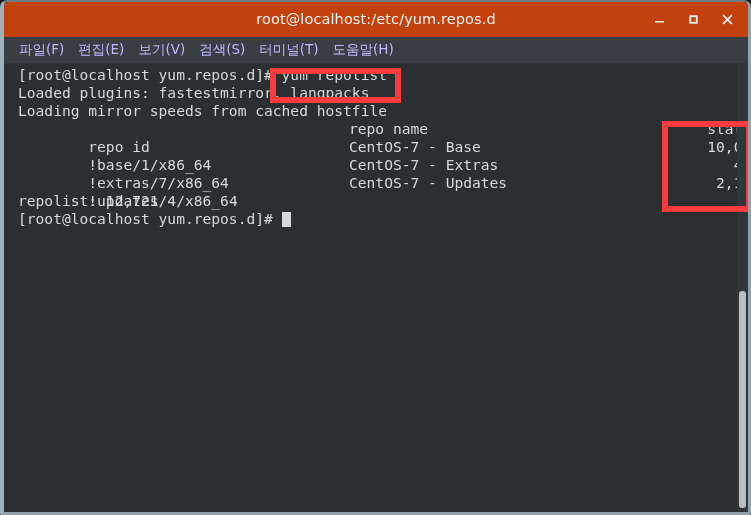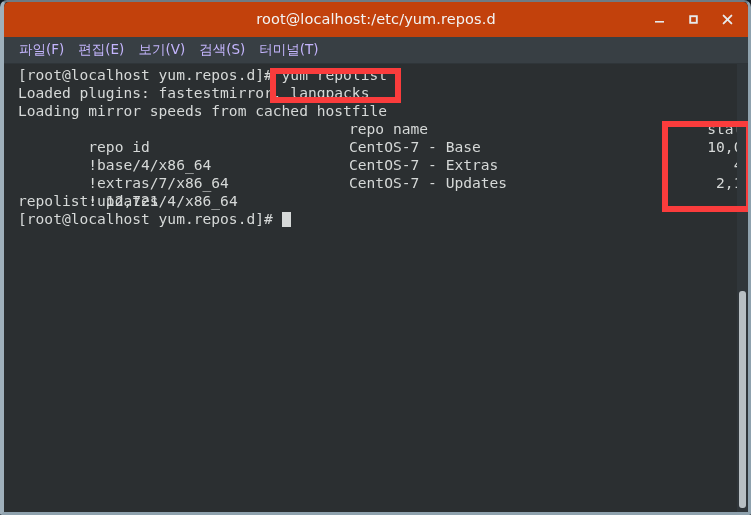--- a/index.html
+++ b/index.html
@@ -200,40 +200,41 @@
       </div>
     </div>
   </div>
 
   <div id="menubar">
     <div class="menu-item">파일(F)</div>
     <div class="menu-item">편집(E)</div>
     <div class="menu-item">보기(V)</div>
     <div class="menu-item">검색(S)</div>
     <div class="menu-item">터미널(T)</div>
+    <div class="menu-item">도움말(H)</div>
   </div>
 
   <div id="terminal">
 
     <div id="term-lines">
 
       <div class="tline">[root@localhost yum.repos.d]# yum repolist</div>
 
       <div class="tline">Loaded plugins: fastestmirror, langpacks</div>
 
       <div class="tline">Loading mirror speeds from cached hostfile</div>
 
       <div class="tline">
         <span>repo id</span>
         <span class="col-name">repo name</span>
         <span class="col-status">status</span>
       </div>
 
       <div class="tline">
-        <span>!base/4/x86_64</span>
+        <span>!base/1/x86_64</span>
         <span class="col-name">CentOS-7 - Base</span>
         <span class="col-status">10,072</span>
       </div>
 
       <div class="tline">
         <span>!extras/7/x86_64</span>
         <span class="col-name">CentOS-7 - Extras</span>
         <span class="col-status">476</span>
       </div>
 

